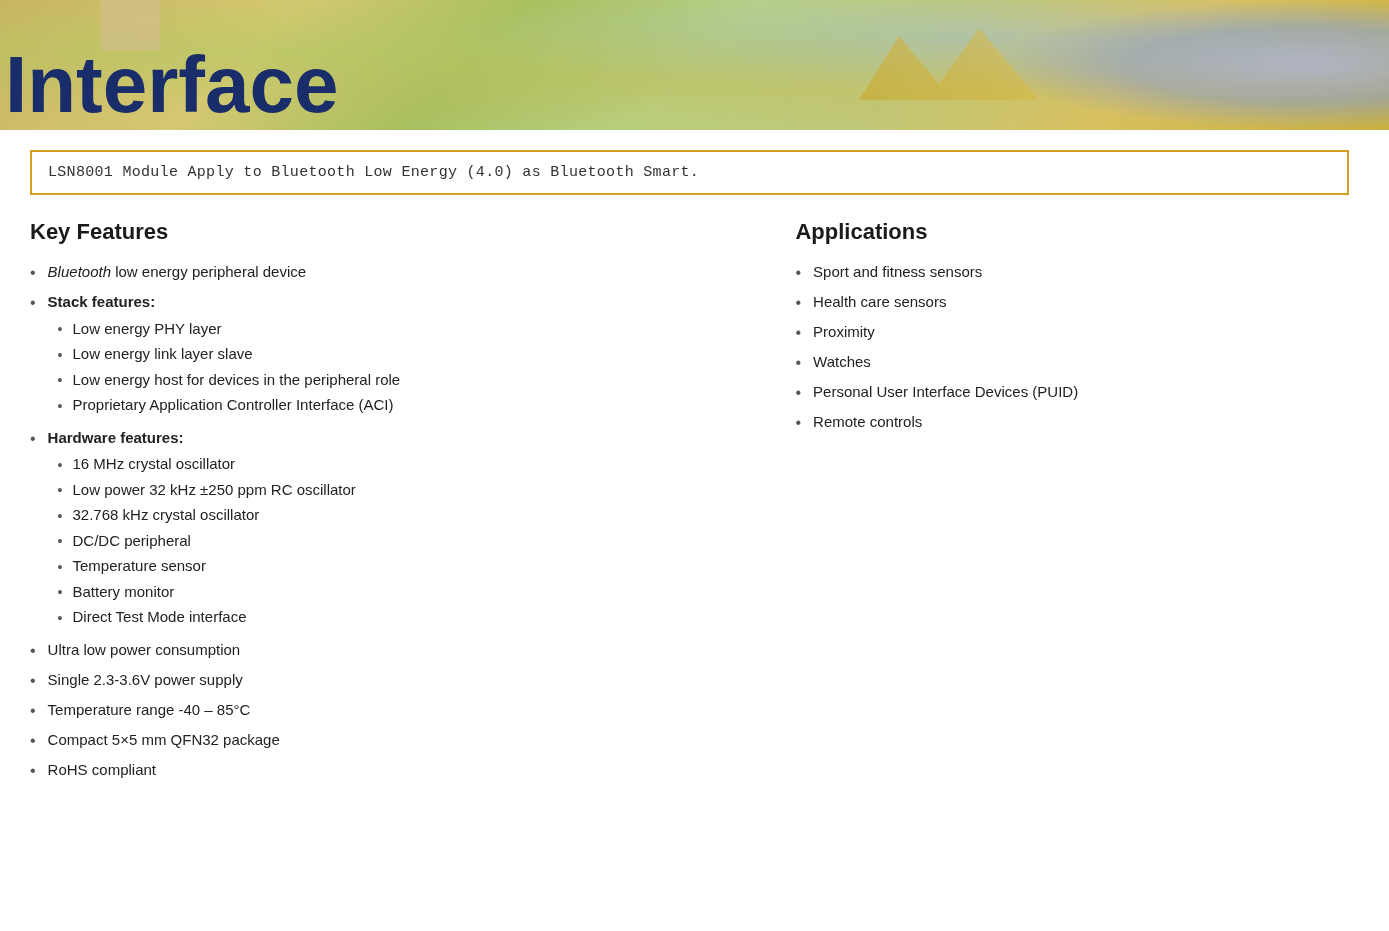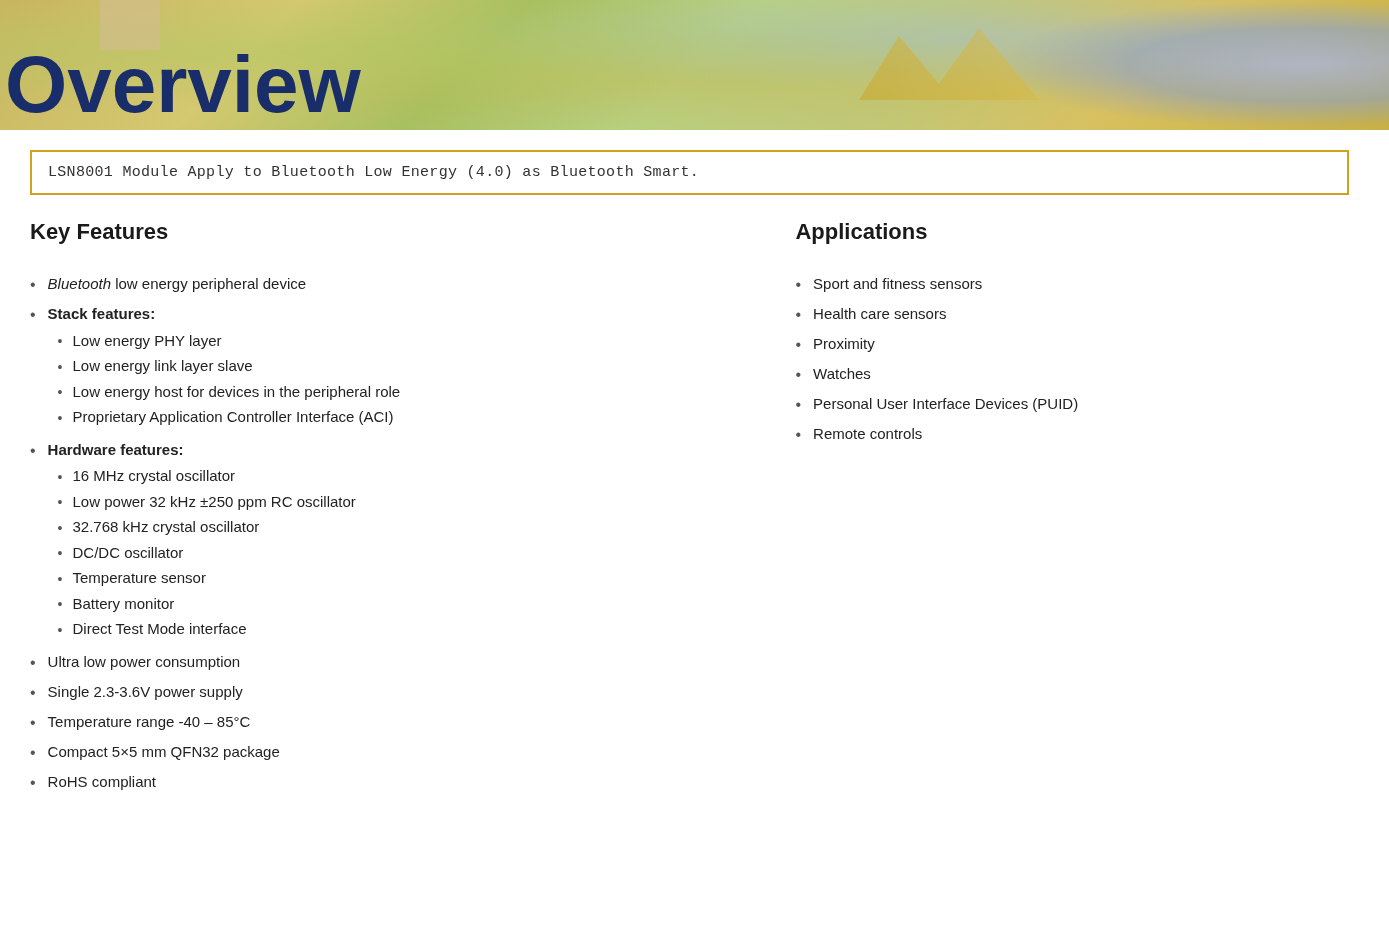--- a/index.html
+++ b/index.html
@@ -107,21 +107,21 @@
     }
 
     .col-right {
       flex: 0 0 40%;
     }
 
     .section-title {
       font-size: 22px;
       font-weight: bold;
       color: #1a1a1a;
-      margin-bottom: 28px;
+      margin-bottom: 16px;
       font-family: Arial, sans-serif;
     }
 
     
     ul.main-list {
       list-style: none;
       padding: 0;
       margin: 0;
     }
 
@@ -181,21 +181,21 @@
       font-weight: bold;
     }
   </style>
 </head>
 <body>
 
 <div class="header-banner">
   <div class="header-box-left"></div>
   <div class="header-flowers"></div>
   <div class="header-wheat"></div>
-  <div class="overview-title">Overview</div>
+  <div class="overview-title">Interface</div>
 </div>
 
 <div class="main-content">
 
   <div class="info-box">LSN8001 Module  Apply to Bluetooth Low Energy (4.0) as Bluetooth Smart.</div>
 
   <div class="columns">
 
     <div class="col-left">
       <div class="section-title">Key Features</div>
@@ -236,21 +236,21 @@
               <li>
                 <span>16 MHz crystal oscillator</span>
               </li>
               <li>
                 <span>Low power 32 kHz ±250 ppm RC oscillator</span>
               </li>
               <li>
                 <span>32.768 kHz crystal oscillator</span>
               </li>
               <li>
-                <span>DC/DC oscillator</span>
+                <span>DC/DC peripheral</span>
               </li>
               <li>
                 <span>Temperature sensor</span>
               </li>
               <li>
                 <span>Battery monitor</span>
               </li>
               <li>
                 <span>Direct Test Mode interface</span>
               </li>

